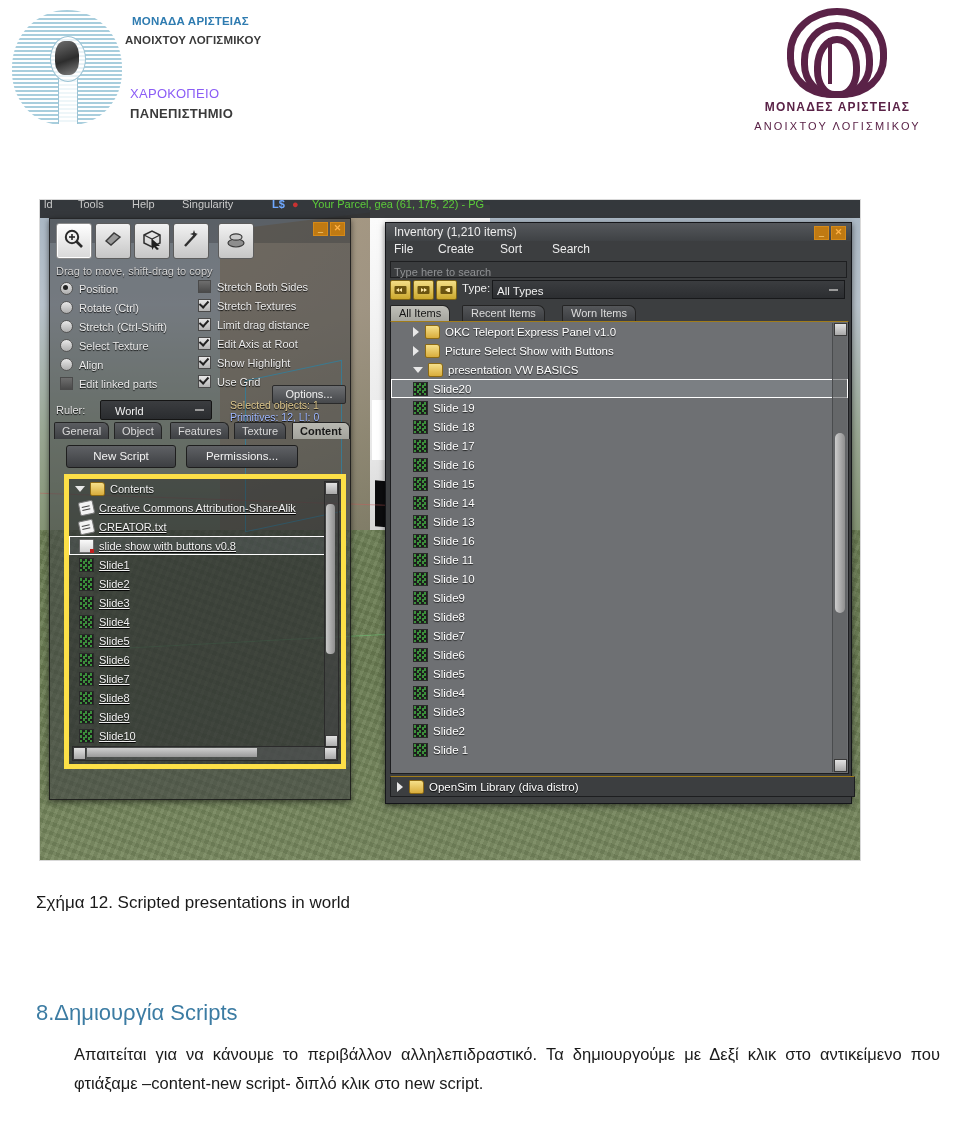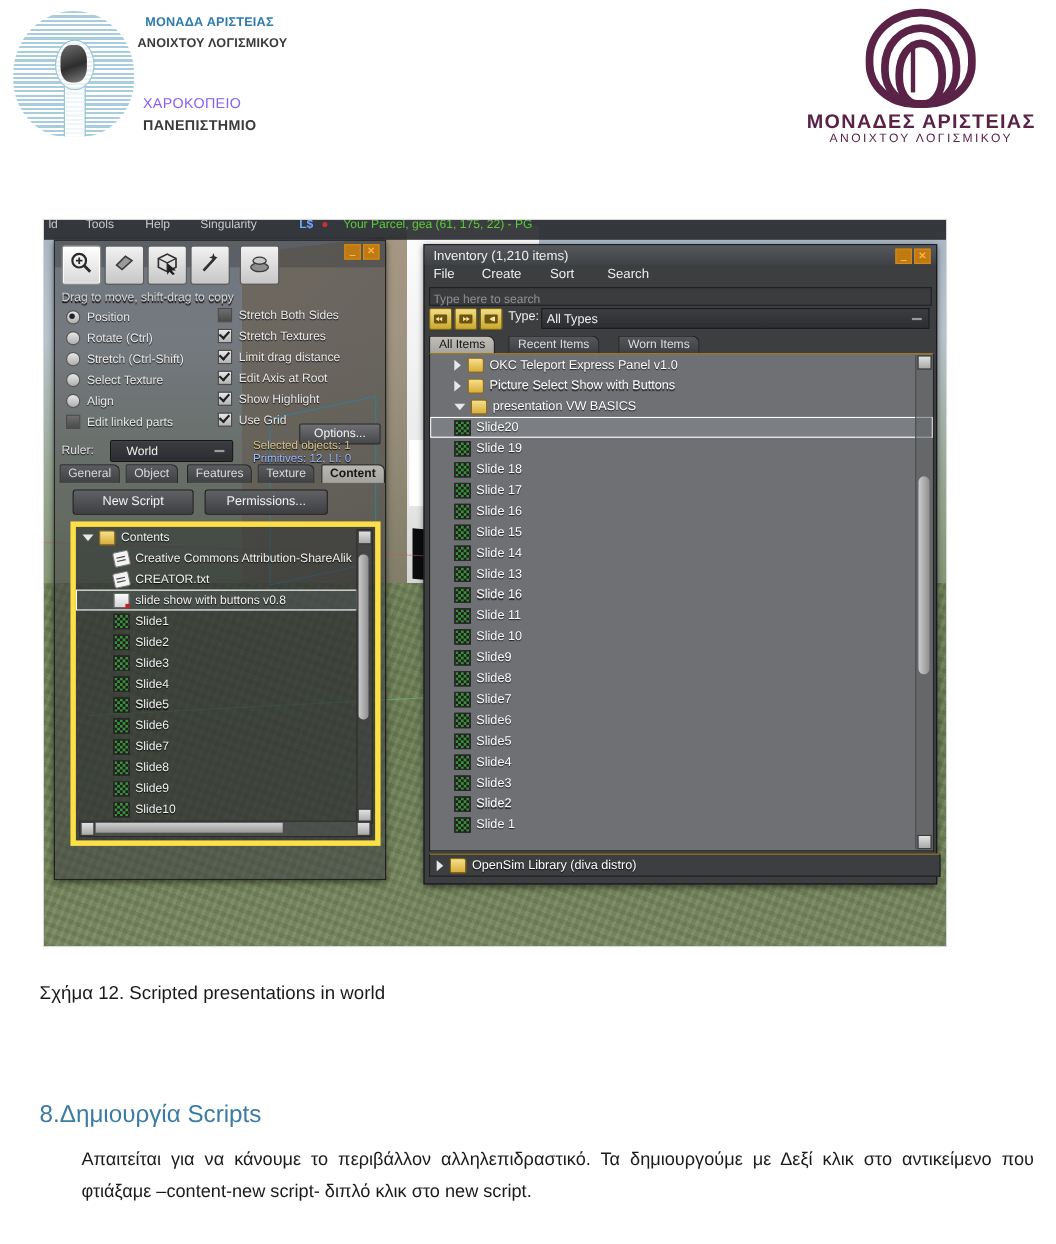--- a/index.html
+++ b/index.html
@@ -25,21 +25,21 @@
     background:repeating-linear-gradient(to bottom,#ffffff 0px,#ffffff 2px,#eef6f9 2px,#eef6f9 4px);
     border-left:1px solid #9cc3d4;border-right:1px solid #9cc3d4;}
   .hu-t1{position:absolute;left:124px;top:7px;font-size:11.5px;font-weight:bold;color:#2e7bb0;letter-spacing:.2px;white-space:nowrap;}
   .hu-t2{position:absolute;left:117px;top:26px;font-size:11.5px;font-weight:bold;color:#3a3a3a;letter-spacing:.2px;white-space:nowrap;}
   .hu-t3{position:absolute;left:122px;top:78px;font-size:13px;font-weight:normal;color:#8b5cf6;letter-spacing:.3px;white-space:nowrap;}
   .hu-t4{position:absolute;left:122px;top:98px;font-size:13px;font-weight:bold;color:#3a3a3a;letter-spacing:.3px;white-space:nowrap;}
 
   .logo-right{position:absolute;left:725px;top:8px;width:225px;height:125px;}
   .ma-mark{position:absolute;left:62px;top:0px;width:100px;height:90px;}
   .ring{position:absolute;border:7px solid #5a2247;border-radius:50% 50% 44% 44%;}
-  .ma-t1{position:absolute;left:0;top:92px;width:225px;text-align:center;font-size:18px;font-weight:bold;color:#5a2247;letter-spacing:1.2px;white-space:nowrap;}
+  .ma-t1{position:absolute;left:0;top:92px;width:225px;text-align:center;font-size:12px;font-weight:bold;color:#5a2247;letter-spacing:1.2px;white-space:nowrap;}
   .ma-t2{position:absolute;left:0;top:112px;width:225px;text-align:center;font-size:11px;color:#5a2247;letter-spacing:2.2px;white-space:nowrap;}
 
   
   .shot{position:absolute;left:40px;top:200px;width:820px;height:660px;overflow:hidden;
     background:#7a8b62;box-shadow:0 0 0 1px #d9d9d9;}
   .sky{position:absolute;left:0;top:0;width:820px;height:420px;
     background:linear-gradient(to bottom,#a9b7c4 0%,#b9c3cc 25%,#9aa894 55%,#74855b 100%);}
   .ground{position:absolute;left:0;top:330px;width:820px;height:330px;
     background:
       repeating-linear-gradient(112deg,rgba(255,255,255,.045) 0 3px,rgba(0,0,0,.05) 3px 7px),
@@ -112,21 +112,21 @@
   .tab.active{background:linear-gradient(to bottom,#b9b9b2,#a3a39c);color:#181818;font-weight:bold;}
 
   .bigbtn{position:absolute;top:226px;height:21px;border:1px solid #1e1e1e;border-radius:3px;
     background:linear-gradient(to bottom,#5f6165,#3d3f42);color:#f2f2f2;font-size:11.5px;text-align:center;line-height:20px;cursor:pointer;}
 
   .contentbox{position:absolute;left:14px;top:255px;width:272px;height:285px;background:rgba(34,36,38,.42);
     border:5px solid #fde047;}
   .clist{position:absolute;left:0;top:0;width:256px;height:270px;overflow:hidden;}
   .crow{height:19px;display:flex;align-items:center;padding-left:6px;font-size:11px;color:#f1f1f1;
     text-shadow:0 1px 1px rgba(0,0,0,.9);white-space:nowrap;cursor:pointer;}
-  .crow.indent{padding-left:34px;}
+  .crow.indent{padding-left:10px;text-decoration:underline;}
   .crow.sel{outline:1px solid #ffffff;outline-offset:-1px;background:rgba(130,140,150,.18);}
   .arrow-d{width:0;height:0;border-left:5px solid transparent;border-right:5px solid transparent;border-top:6px solid #e8e8e8;margin-right:5px;flex:none;}
   .arrow-r{width:0;height:0;border-top:5px solid transparent;border-bottom:5px solid transparent;border-left:6px solid #e8e8e8;margin-right:6px;flex:none;}
   .ico{width:13px;height:12px;margin-right:5px;flex:none;}
   .ico.folder{background:linear-gradient(to bottom,#f6e08a,#d9ad3c);border:1px solid #8d6a14;border-radius:1px 3px 2px 2px;}
   .ico.note{background:#f3f3f3;border:1px solid #777;border-radius:2px;transform:rotate(-12deg);position:relative;}
   .ico.note:after{content:"";position:absolute;left:2px;top:4px;width:8px;height:1px;background:#444;box-shadow:0 3px 0 #444;}
   .ico.script{background:linear-gradient(to bottom,#fafafa,#d4d4d4);border:1px solid #6a6a6a;border-radius:1px;position:relative;}
   .ico.script:after{content:"";position:absolute;right:-1px;bottom:-1px;width:4px;height:4px;background:#c02020;}
   .ico.tex{background:

